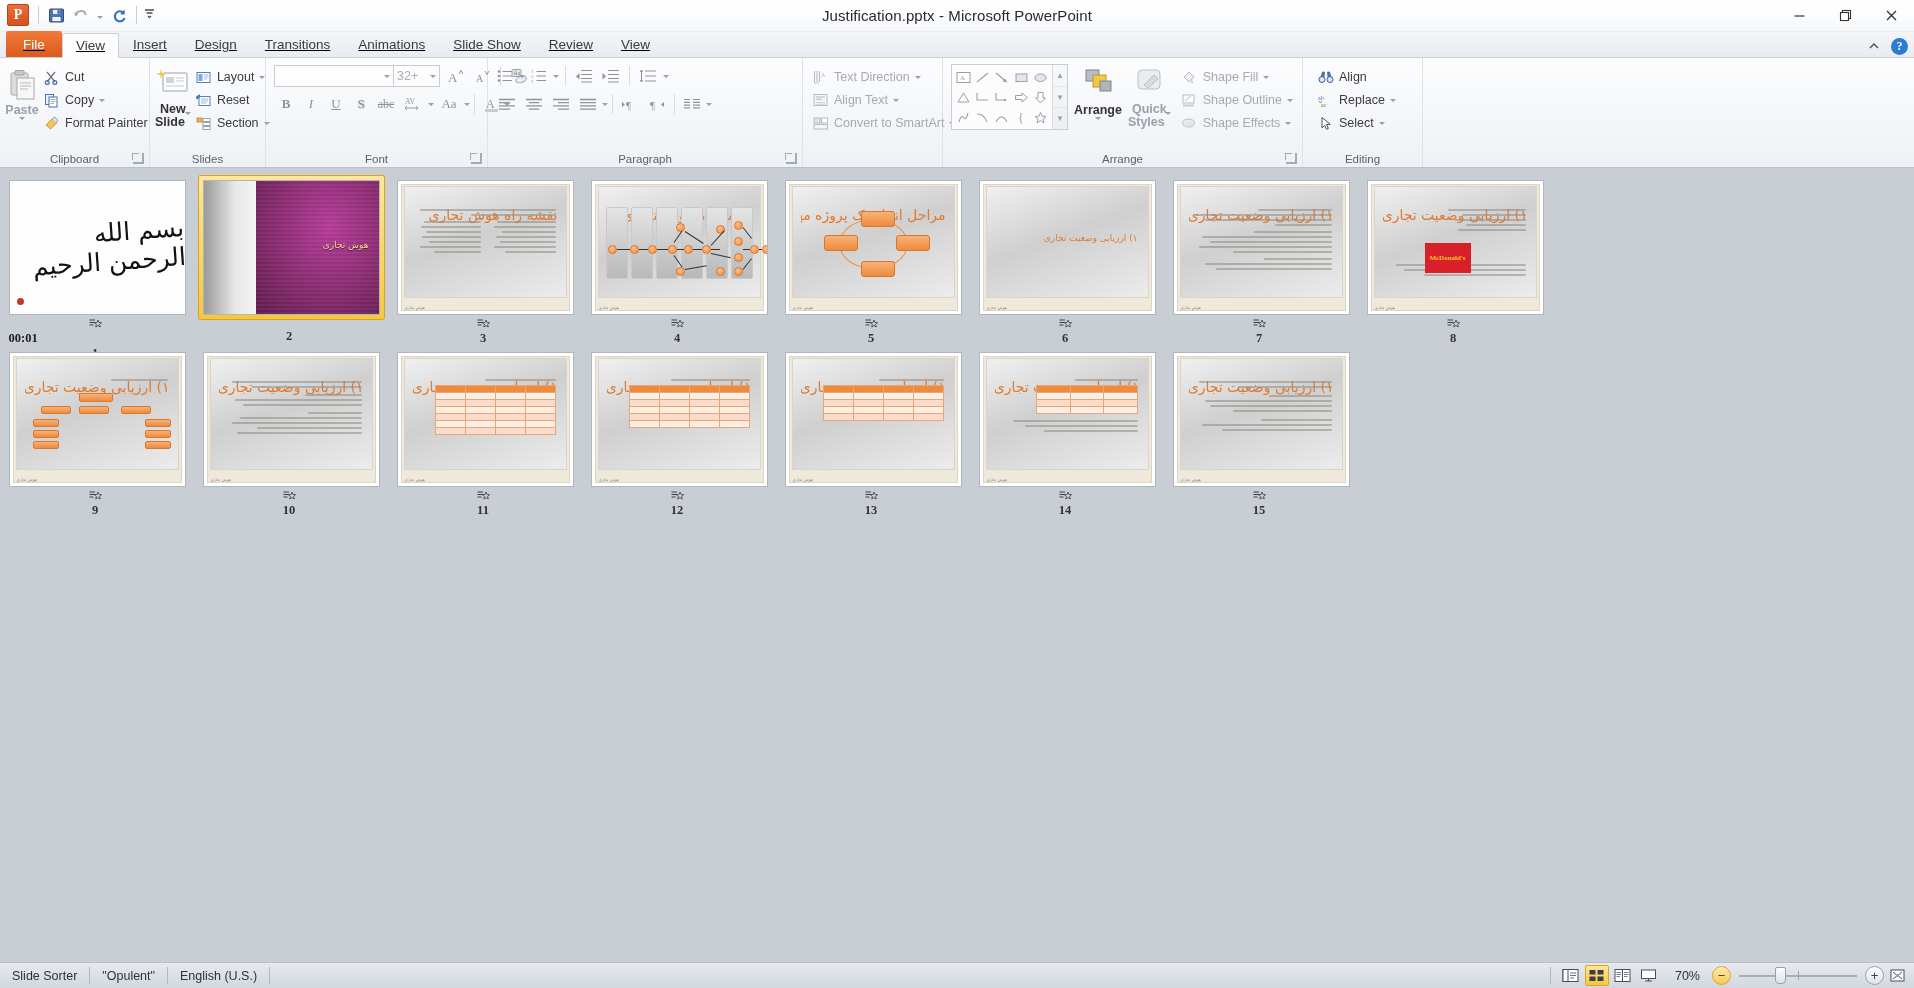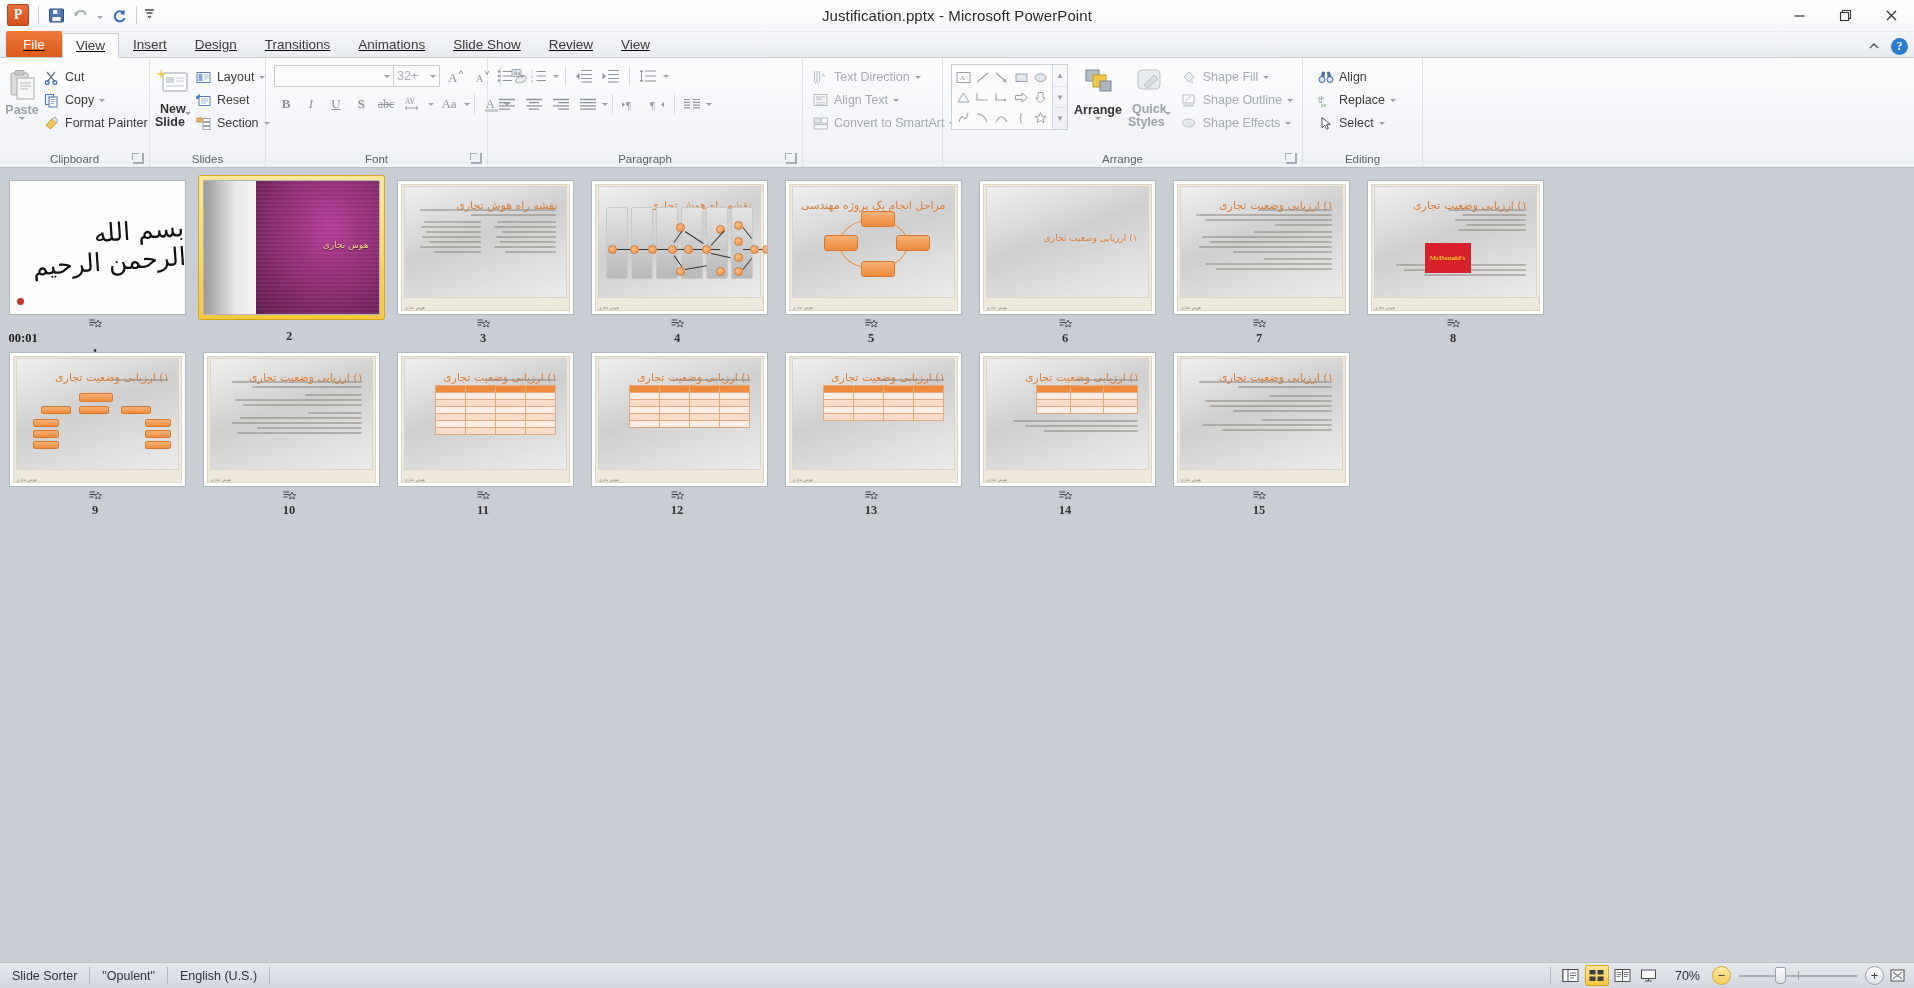--- a/index.html
+++ b/index.html
@@ -247,22 +247,22 @@
     position:absolute; inset:3px;
     background: #efe9dc;
     border: 1px solid #ddd5c3;
   }
   .op-stage {
     position:absolute; left:6px; top:5px; right:6px; bottom:16px;
     background: linear-gradient(160deg,#f0f0f0 0%,#cfcfcf 45%,#ececec 100%);
     border: 1px solid #d9d4c8;
   }
   .op-title {
-    position:absolute; right:8px; top:12px; left: 8px;
-    text-align: right; color: #e07a2f; font-size: 11px;
+    position:absolute; right:8px; top:20px; left: 8px;
+    text-align: right; color: #e07a2f; font-size: 14px;
     font-family: "DejaVu Sans", sans-serif; direction: rtl;
     white-space: nowrap; overflow: hidden;
   }
   .op-foot {
     position:absolute; left:7px; bottom:4px;
     font-size: 4px; color: #8a8276; direction: rtl;
     font-family: "DejaVu Sans", sans-serif;
   }
   .txtline {
     height: 2px; background: #8f8b84; opacity: .55; border-radius: 1px;

